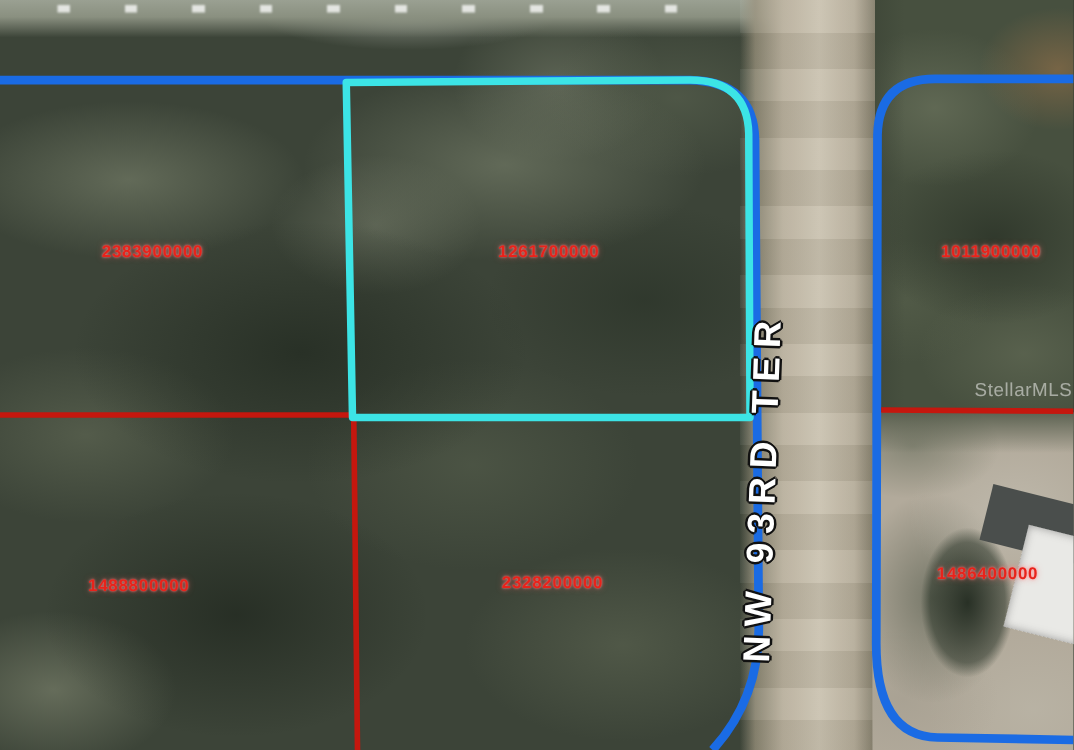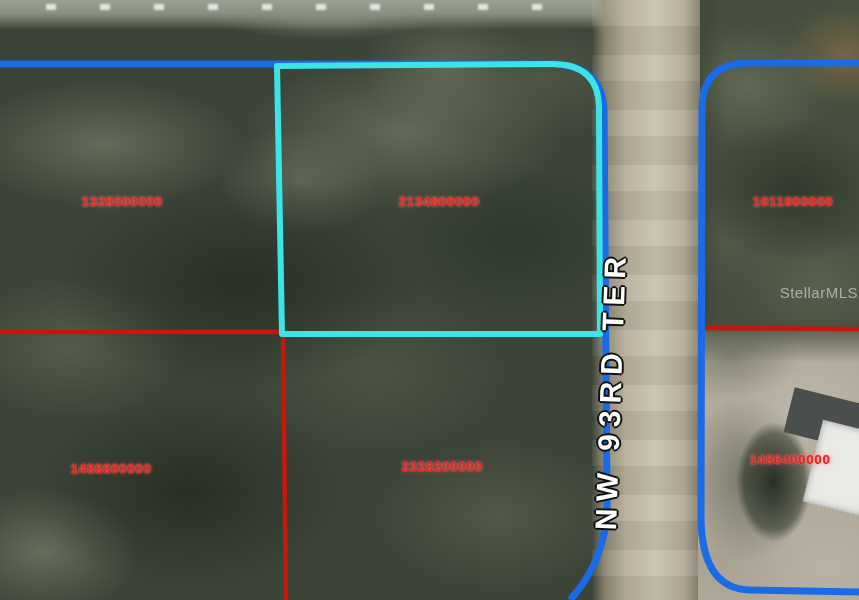--- a/index.html
+++ b/index.html
@@ -93,21 +93,21 @@
   .p1{left:122px;top:201px}.p2{left:439px;top:201px}.p3{left:793px;top:201px}
   .p4{left:111px;top:468px}.p5{left:442px;top:466px}.p6{left:790px;top:459px}
   .street{
     position:absolute;left:611px;top:390px;white-space:nowrap;
     transform:translate(-50%,-50%) rotate(-88deg);
     font-weight:700;font-size:30px;letter-spacing:7px;color:var(--street,#fff);
     text-shadow:-2px 0 #111,2px 0 #111,0 -2px #111,0 2px #111,
       -1px -1px #111,1px 1px #111,-1px 1px #111,1px -1px #111;
   }
   .watermark{
-    position:absolute;right:1px;top:284px;
+    position:absolute;right:1px;top:304px;
     font-size:15px;letter-spacing:.5px;color:rgba(242,242,240,.55);
   }
 </style>
 </head>
 <body>
 
 <div class="stage">
 
   <div class="layer sat-base"></div>
   <div class="layer road-top"></div>
@@ -120,22 +120,22 @@
 
   <svg class="overlay" viewBox="0 0 859 600" xmlns="http://www.w3.org/2000/svg">
     <path class="ln ln-blue" d="M 0 64 L 552 64 Q 603 65 604 112 L 607 500 Q 608 558 570 600"></path>
     <path class="ln ln-blue" d="M 859 63 L 748 63 Q 703 63 702 108 L 701 512 Q 700 589 750 590 L 859 592"></path>
     <path class="ln ln-red" d="M 0 332 L 283 332"></path>
     <path class="ln ln-red" d="M 283 334 L 286 600"></path>
     <path class="ln ln-red" d="M 705 328 L 859 329"></path>
     <path class="ln ln-cyan" d="M 282 334 L 277 66 L 552 64 Q 598 64 599 107 L 600 334 Z"></path>
   </svg>
 
-  <div class="plabel p1">1328500000</div>
-  <div class="plabel p2">2134800000</div>
+  <div class="plabel p1">2383900000</div>
+  <div class="plabel p2">1261700000</div>
   <div class="plabel p3">1011900000</div>
   <div class="plabel p4">1488800000</div>
   <div class="plabel p5">2328200000</div>
   <div class="plabel p6">1486400000</div>
 
   <div class="street">NW 93RD TER</div>
 
   <div class="watermark">StellarMLS</div>
 
 </div>

